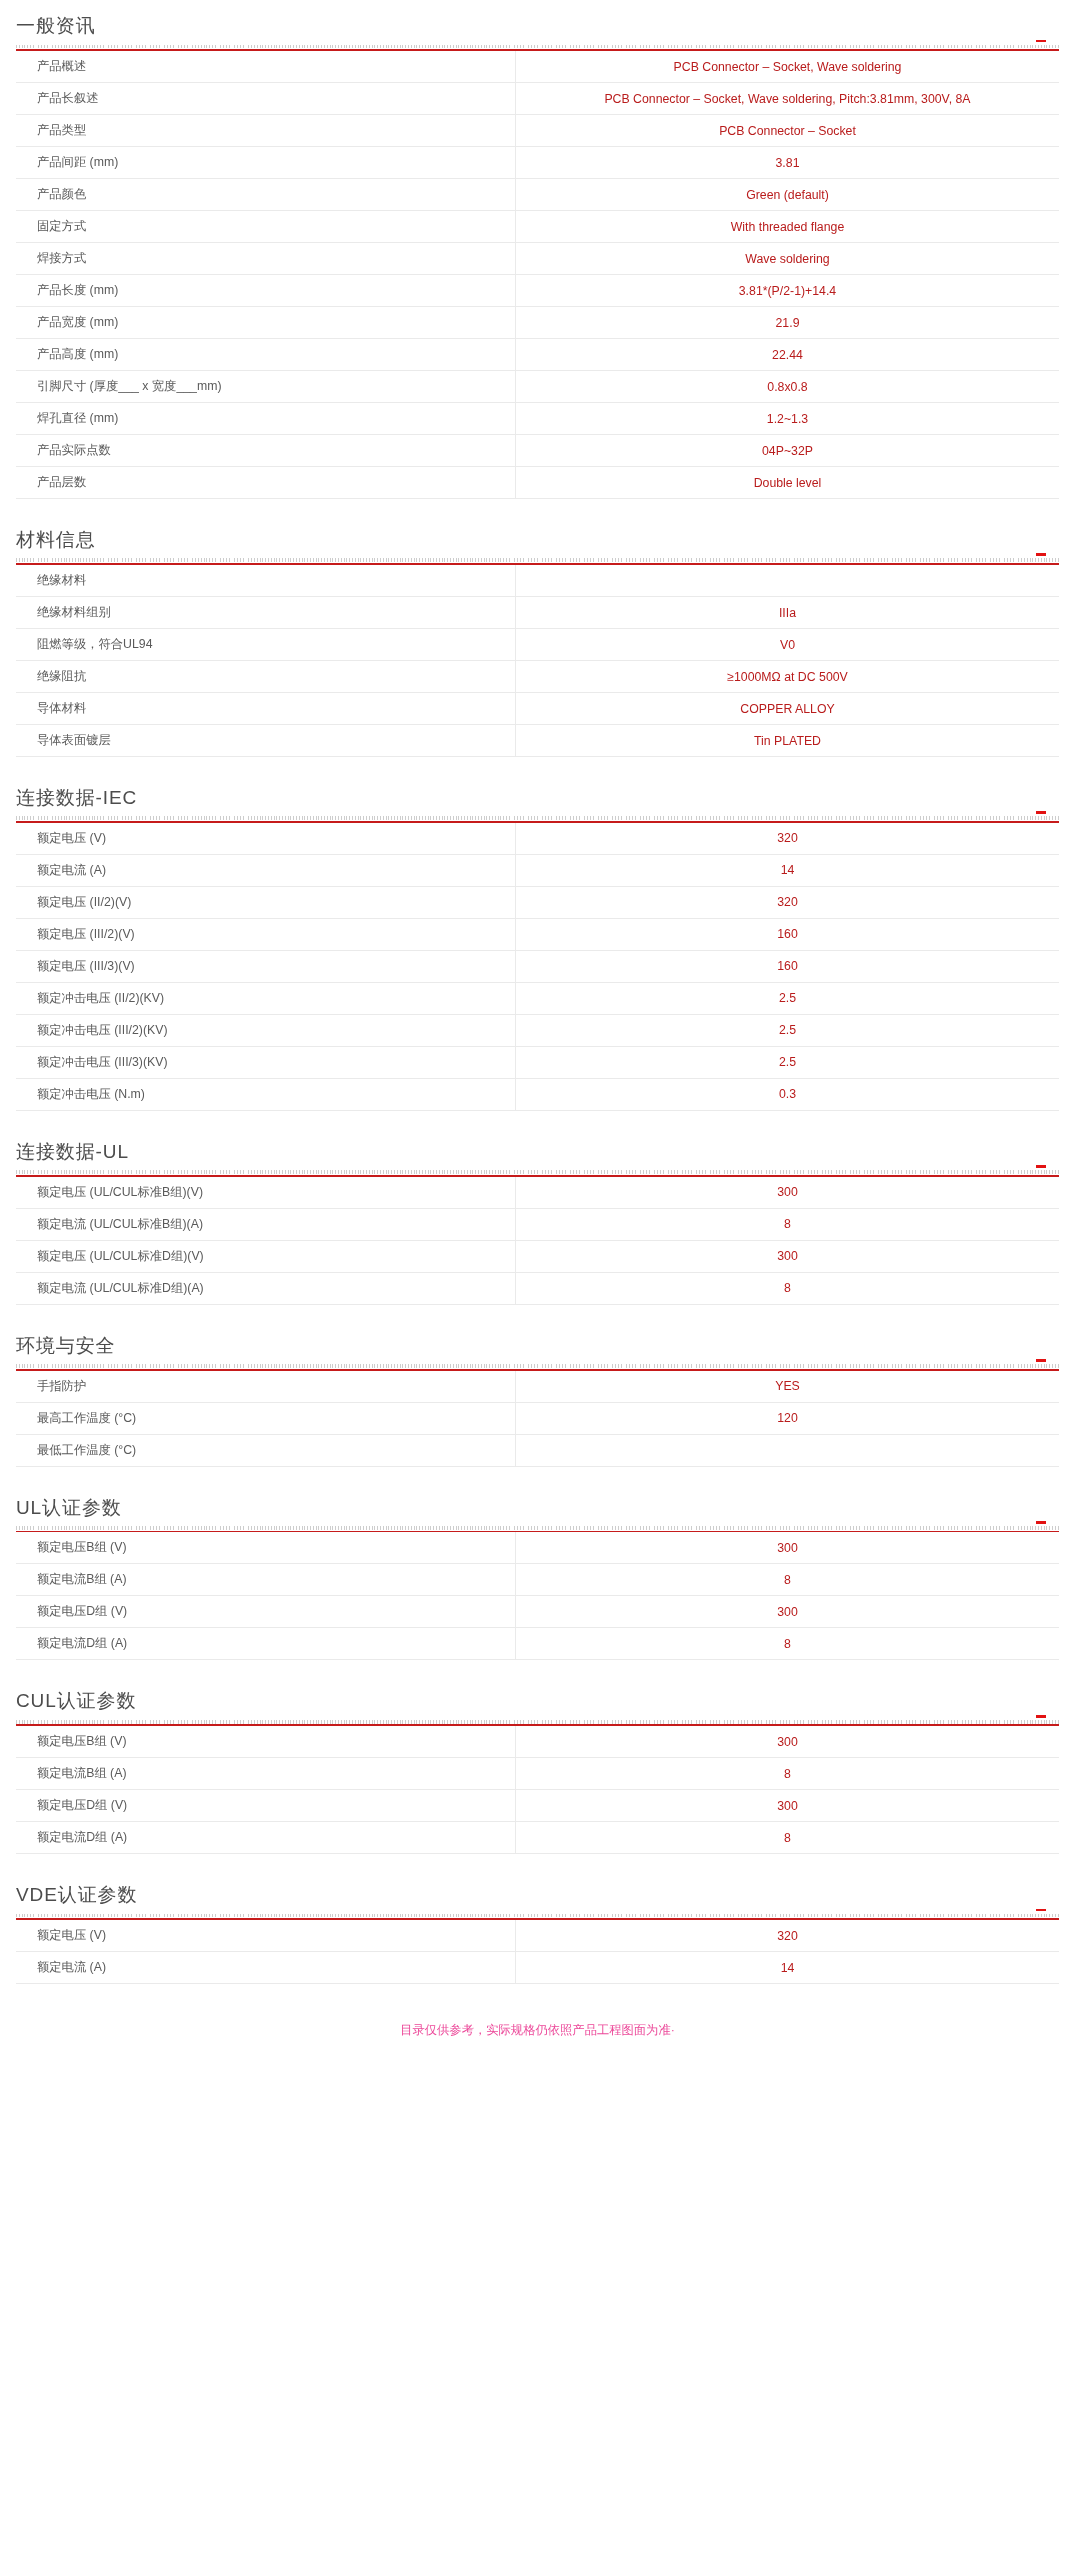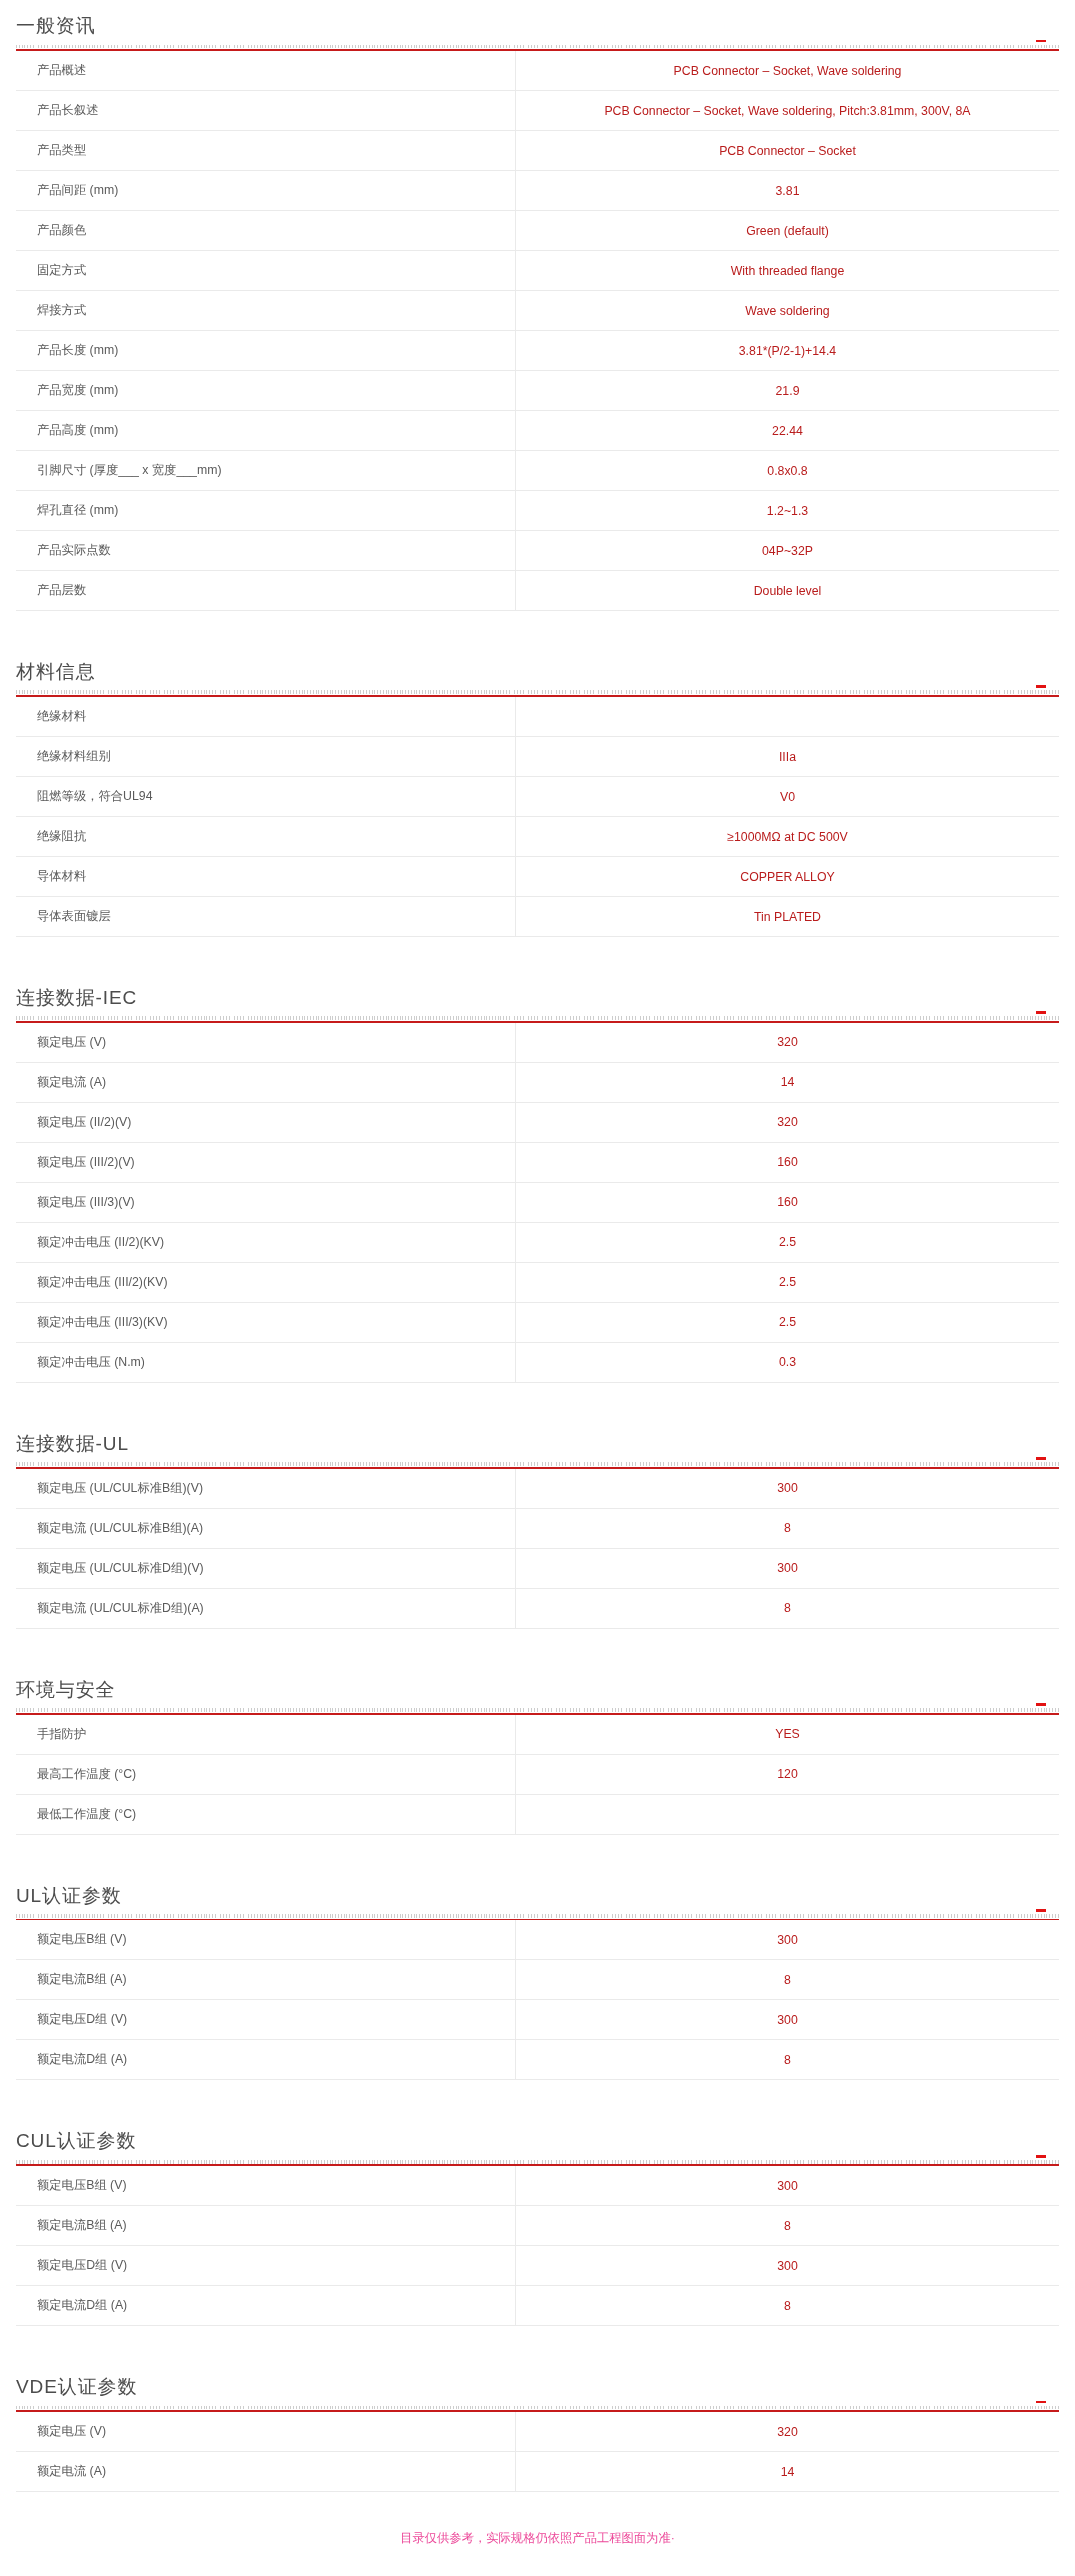--- a/index.html
+++ b/index.html
@@ -4,21 +4,21 @@
 <style>
   html, body { margin: 0; padding: 0; background: #ffffff; }
   body { font-family: "Liberation Sans", "DejaVu Sans", sans-serif; }
   .page {
     width: 1076px;
     min-height: 2576px;
     box-sizing: border-box;
     padding: 13.3px 17px 15px 16px;
     background: #ffffff;
   }
-  .section { position: relative; margin-top: 48px; }
+  .section { position: relative; margin-top: 28px; }
   .section:first-child { margin-top: 0; }
   .section-head { position: relative; }
   .section-title {
     margin: 0;
     font-size: 19px;
     font-weight: 400;
     color: #4c4c4c;
     line-height: 25.6px;
     letter-spacing: 0.9px;
   }
@@ -37,21 +37,21 @@
   .rule { margin-top: 5.7px; }
   .rule-dots {
     height: 3.8px;
     margin-bottom: 0.9px;
     background: repeating-linear-gradient(90deg, #cdcdcd 0 0.9px, #ffffff 0.9px 2.8px);
   }
   .rule-red { height: 1.9px; background: #c61b1b; }
   .spec-table { width: 100%; }
   .row {
     display: flex;
-    height: 40px;
+    height: 32px;
     box-sizing: border-box;
     border-bottom: 0.9px solid #eaeaea;
     background: #ffffff;
   }
   .cell { box-sizing: border-box; display: flex; align-items: center; }
   .cell.label {
     width: 500px;
     padding-left: 21px;
     border-right: 0.9px solid #eaeaea;
     font-size: 12.3px;

